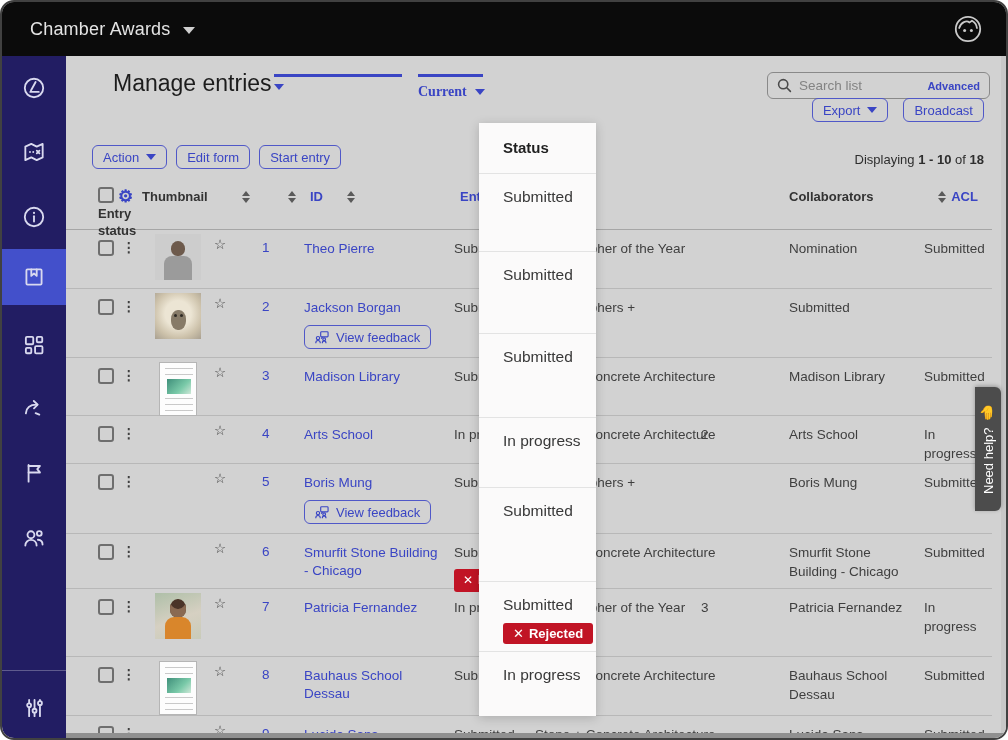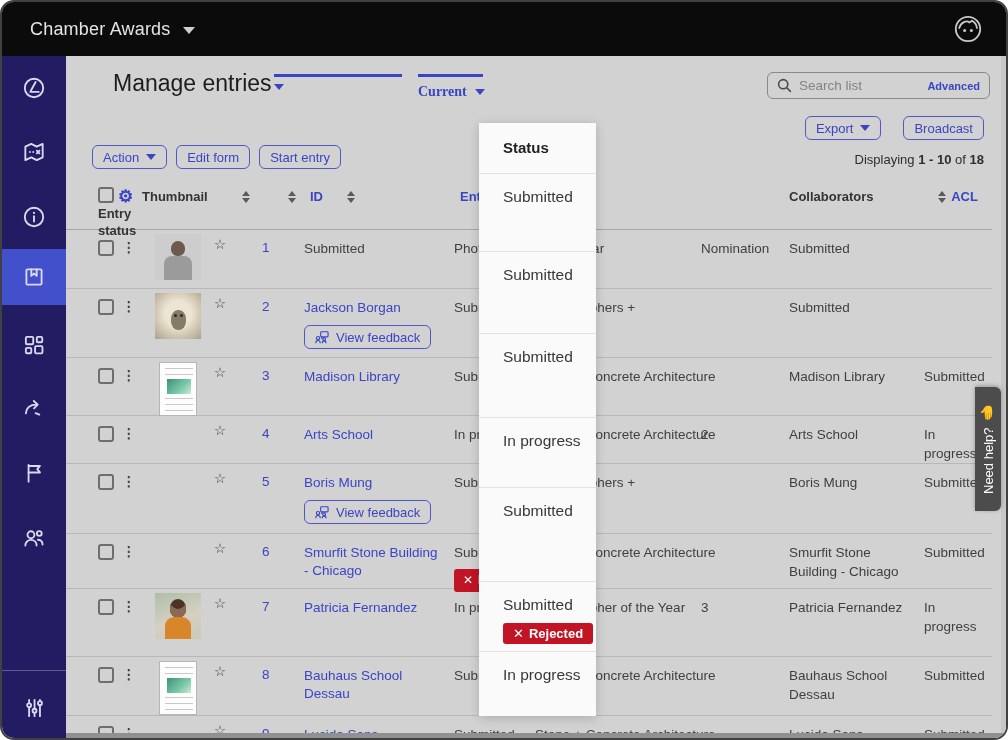--- a/index.html
+++ b/index.html
@@ -39,21 +39,21 @@
            border-top:6px solid currentColor; display:inline-block; }
 
   .search { position:absolute; left:701px; top:16px; width:223px; height:27px; border:1.5px solid #898989;
             border-radius:6px; display:flex; align-items:center; padding:0 9px; gap:7px; }
   .search .ph { color:#838383; font-size:13.5px; }
   .search .adv { margin-left:auto; color:#3a45c4; font-size:11px; font-weight:700; cursor:pointer; }
 
   .btn { border:1.5px solid #5058c8; color:#3a45c4; border-radius:6px; font-size:13px;
          padding:0 10px; height:24px; background:transparent; display:inline-flex; gap:7px;
          align-items:center; cursor:pointer; font-family:inherit; }
-  .top-btns { position:absolute; right:22px; top:60px; display:flex; gap:22px;justify-content:flex-end; }
+  .top-btns { position:absolute; right:22px; top:42px; display:flex; gap:15px;justify-content:flex-end; }
   .action-row { position:absolute; left:26px; top:89px; display:flex; gap:9px; }
   .displaying { position:absolute; right:22px; top:96px; font-size:13px; color:#2e2e2e; }
   .displaying b { font-weight:700; }
 
   
   .grid { display:grid; padding-left:32px;
           grid-template-columns:20px 24px 72px 42px 48px 150px 81px 166px 88px 135px 68px; }
   .thead { position:absolute; left:0; right:14px; top:131px; height:43px; border-bottom:1px solid #a6a6a6;
            align-items:center; font-size:13px; color:#333; font-weight:600; }
   .thead .blue { color:#3a45c4; }
@@ -313,20 +313,24 @@
 
     <div class="rows">
         <div class="row grid">
     <div><span class="cb"></span></div>
     <div class="kebab">⋮</div>
     <div class="thumbcell">
             <div class="thumb man"></div>
           </div>
     <div class="star">☆</div>
     <div class="cell-id"><a>1</a></div>
+    <div class="cell-entry">
+      <a class="ename">Theo Pierre</a>
+      
+    </div>
     <div class="cell-status">
       <span class="status-text">Submitted</span>
       
     </div>
     <div class="cell-cat">Photographer of the Year</div>
     <div class="cell-collab"></div>
     <div class="cell-acl">Nomination</div>
     <div class="cell-es">Submitted</div>
   </div>
         <div class="row grid">

